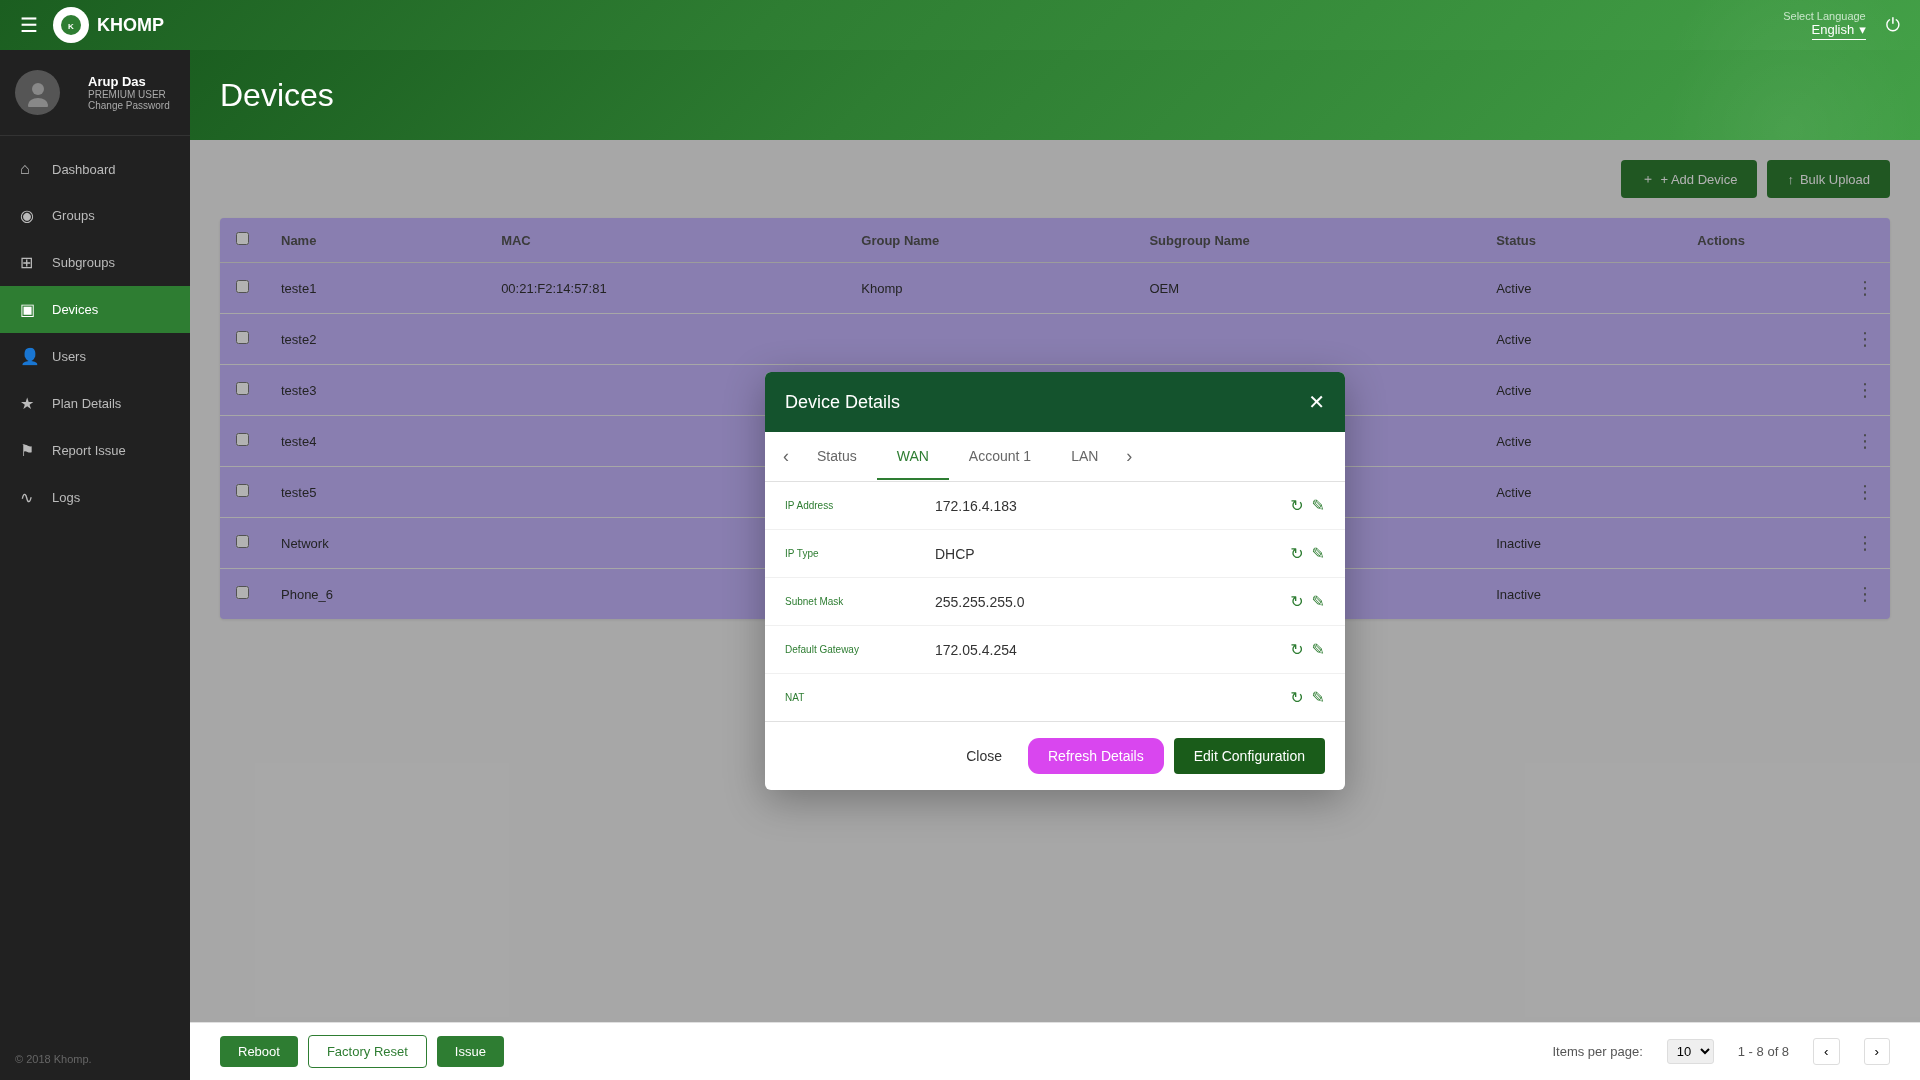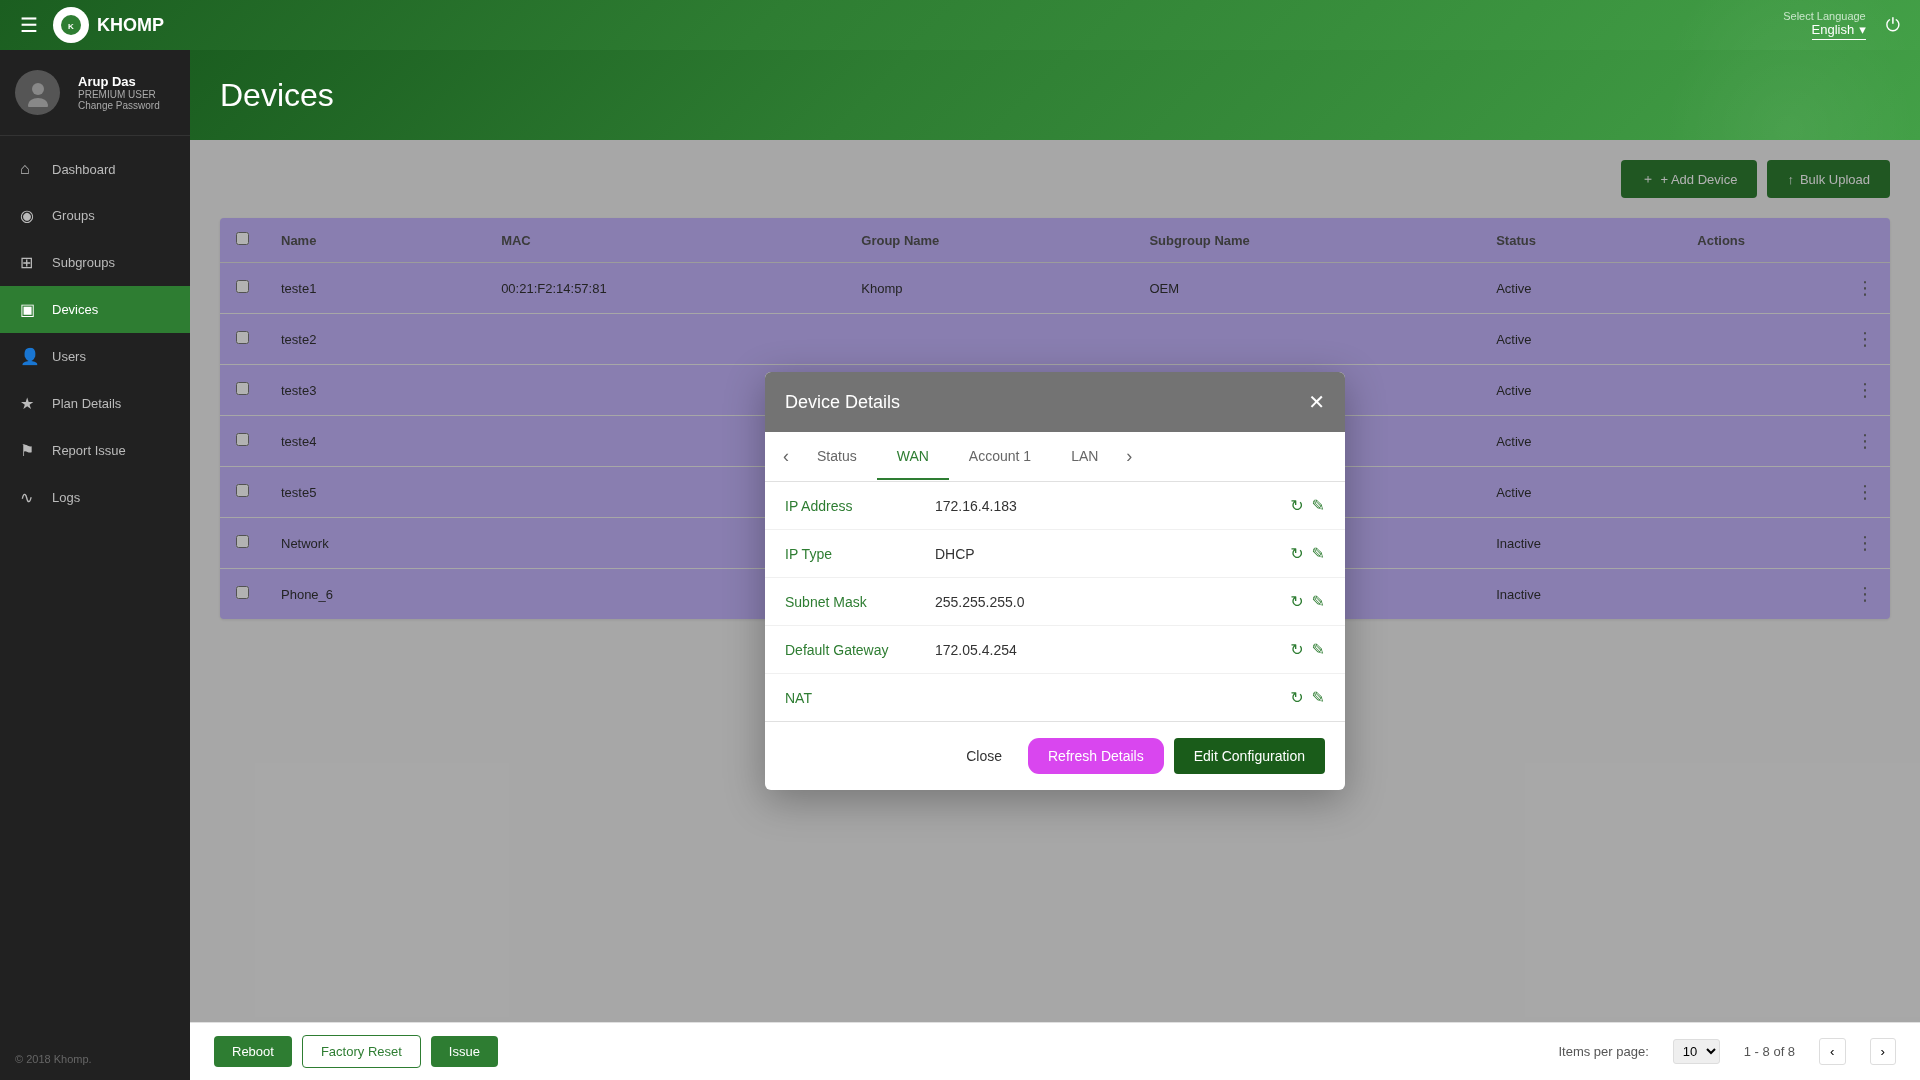--- a/index.html
+++ b/index.html
@@ -36,21 +36,21 @@
       background: #212121;
       display: flex;
       flex-direction: column;
       flex-shrink: 0;
     }
     .user-section {
       padding: 20px 15px;
       border-bottom: 1px solid #333;
       display: flex;
       align-items: center;
-      gap: 18px;
+      gap: 28px;
     }
     .avatar {
       width: 45px; height: 45px;
       background: #555;
       border-radius: 50%;
       display: flex; align-items: center; justify-content: center;
       color: #ccc; font-size: 20px;
     }
     .user-info {}
     .user-name { color: white; font-size: 13px; font-weight: 600; }
@@ -175,21 +175,21 @@
     .table tr:last-child td { border-bottom: none; }
     .status-active { color: #2e7d32; }
     .status-inactive { color: #f44336; }
     .checkbox-cell { width: 40px; }
     .actions-cell { text-align: right; }
     .three-dots { cursor: pointer; color: #666; font-size: 18px; }
 
     
     .bottom-bar {
       background: white;
-      padding: 12px 24px;
+      padding: 12px 30px;
       display: flex;
       align-items: center;
       gap: 10px;
       border-top: 1px solid #e0e0e0;
       flex-shrink: 0;
     }
     .btn-action {
       padding: 8px 18px;
       border-radius: 4px;
       border: none;
@@ -216,21 +216,21 @@
 
     
     .modal {
       background: white;
       border-radius: 6px;
       width: 580px;
       box-shadow: 0 10px 40px rgba(0,0,0,0.3);
       overflow: hidden;
     }
     .modal-header {
-      background: #737373;
+      background: #14532d;
       padding: 18px 20px;
       display: flex;
       align-items: center;
       justify-content: space-between;
     }
     .modal-title { color: white; font-size: 18px; font-weight: 500; }
     .modal-close { color: white; background: none; border: none; font-size: 20px; cursor: pointer; }
     .modal-tabs {
       display: flex;
       border-bottom: 1px solid #e0e0e0;
@@ -250,21 +250,21 @@
     }
     .tab-item.active { color: #2e7d32; border-bottom: 2px solid #2e7d32; font-weight: 500; }
     .modal-body { padding: 0; }
     .modal-row {
       display: flex;
       align-items: center;
       padding: 14px 20px;
       border-bottom: 1px solid #f0f0f0;
     }
     .modal-row:last-child { border-bottom: none; }
-    .modal-label { color: #2e7d32; font-size: 14px; width: 150px; flex-shrink: 0; }
+    .modal-label { color: #2e7d32; font-size: 10px; width: 150px; flex-shrink: 0; }
     .modal-value { color: #333; font-size: 14px; flex: 1; }
     .modal-row-actions { display: flex; gap: 8px; margin-left: 10px; }
     .modal-icon-btn { background: none; border: none; cursor: pointer; color: #2e7d32; font-size: 16px; }
     .modal-footer {
       padding: 16px 20px;
       display: flex;
       justify-content: flex-end;
       gap: 10px;
       border-top: 1px solid #e0e0e0;
     }

